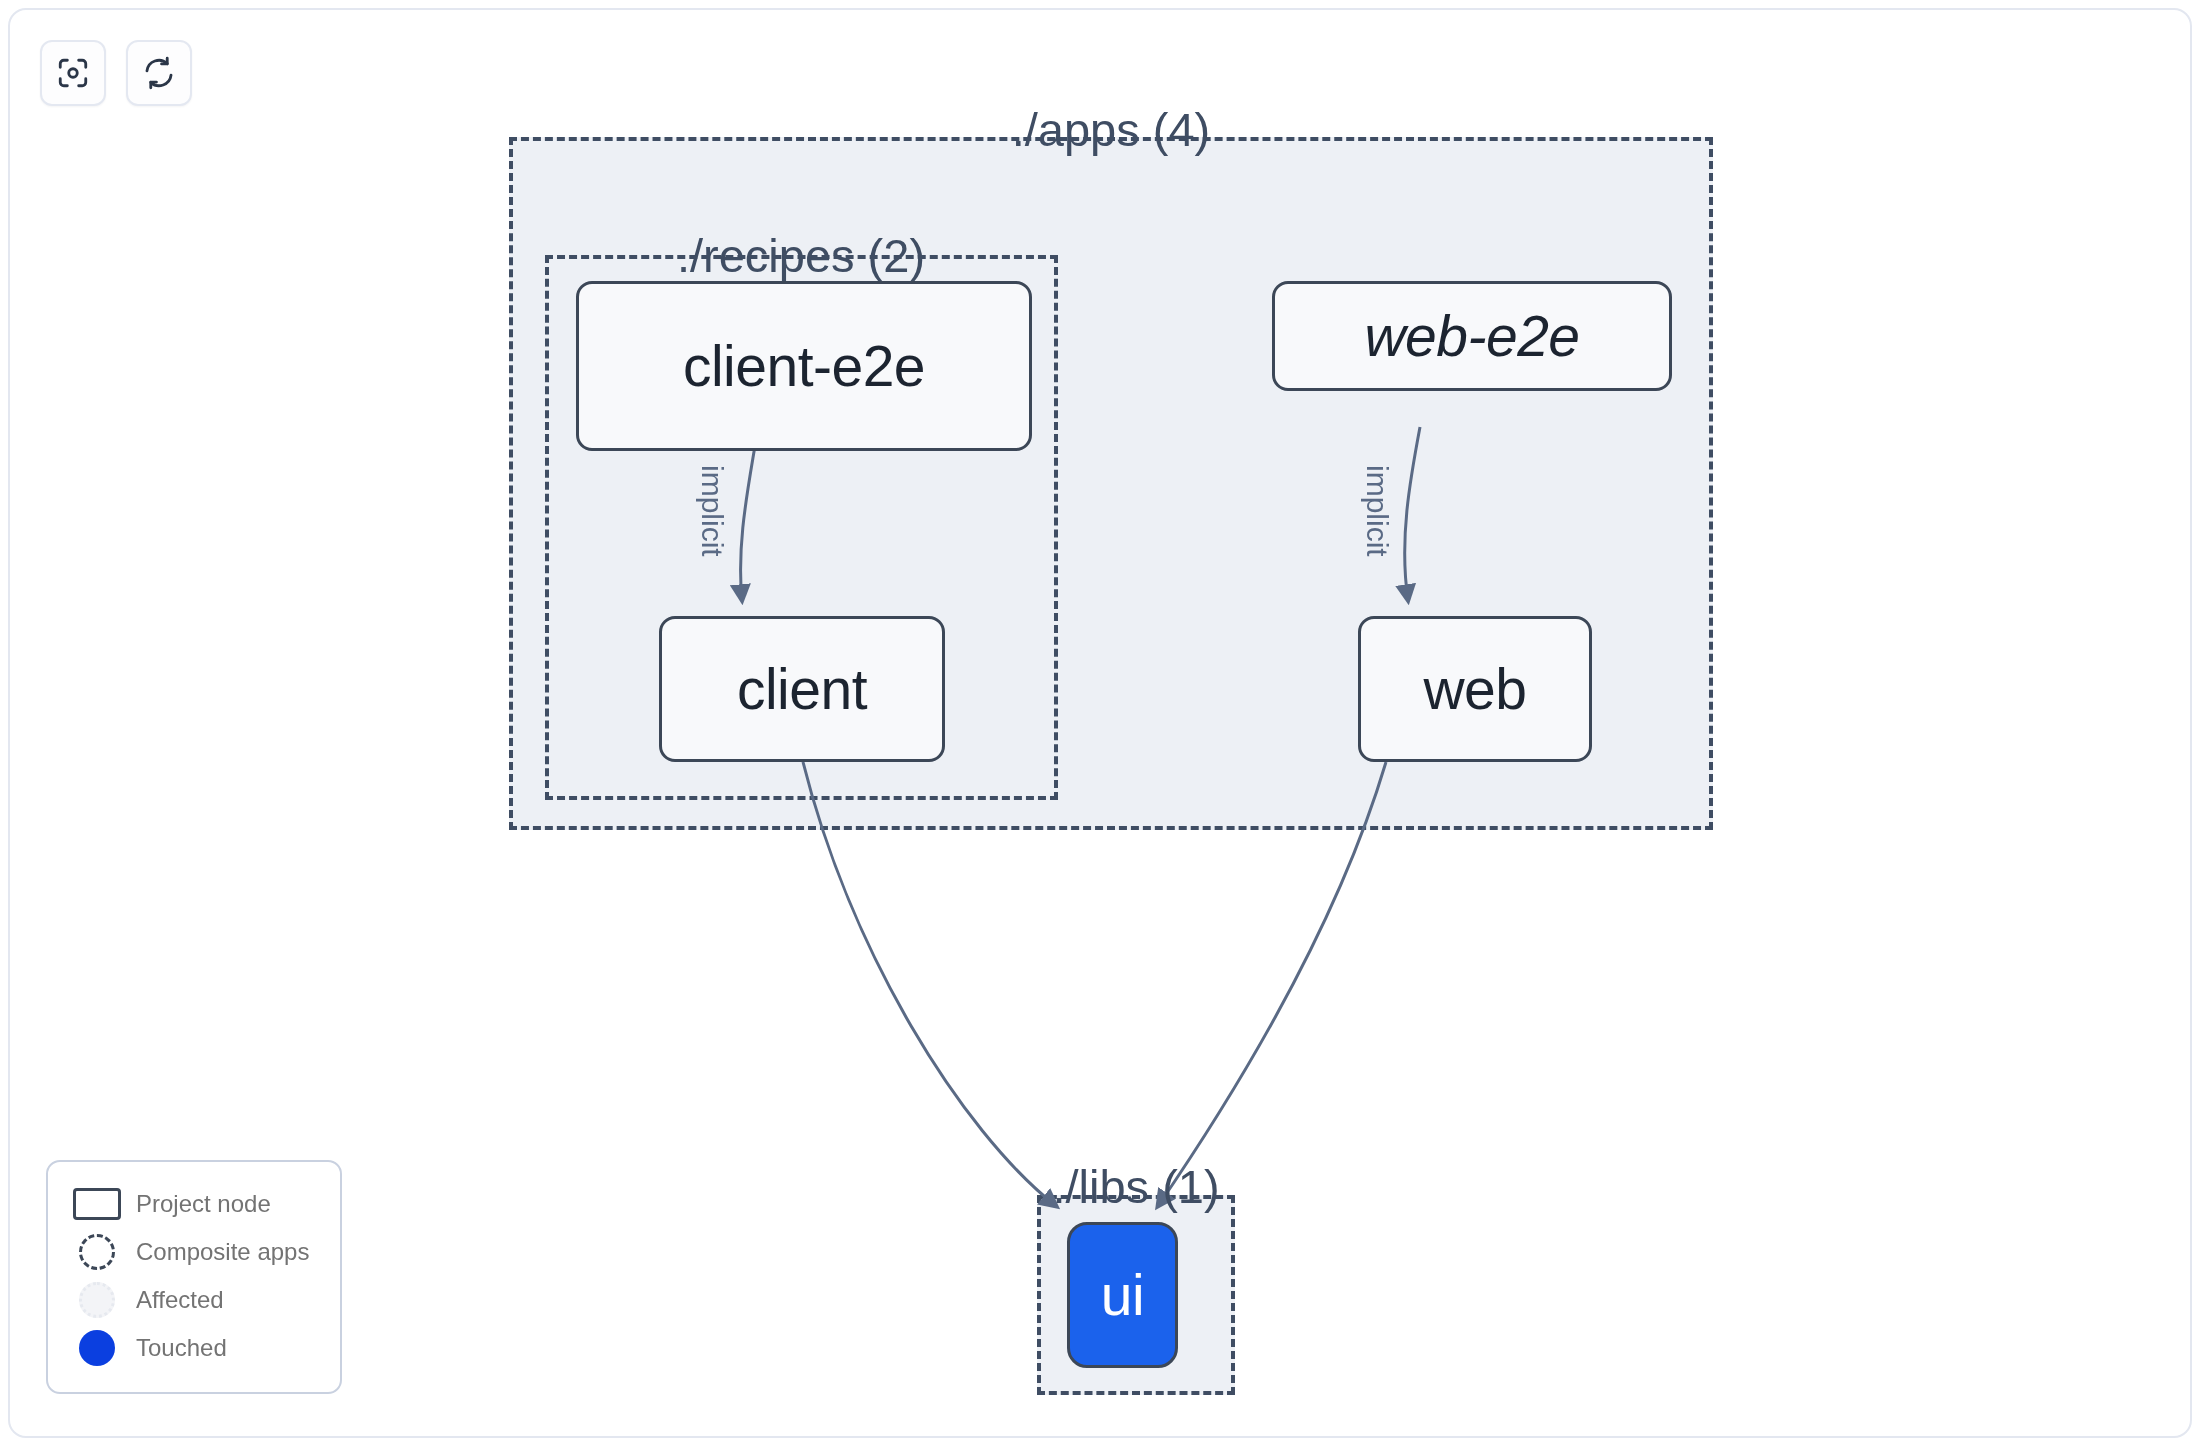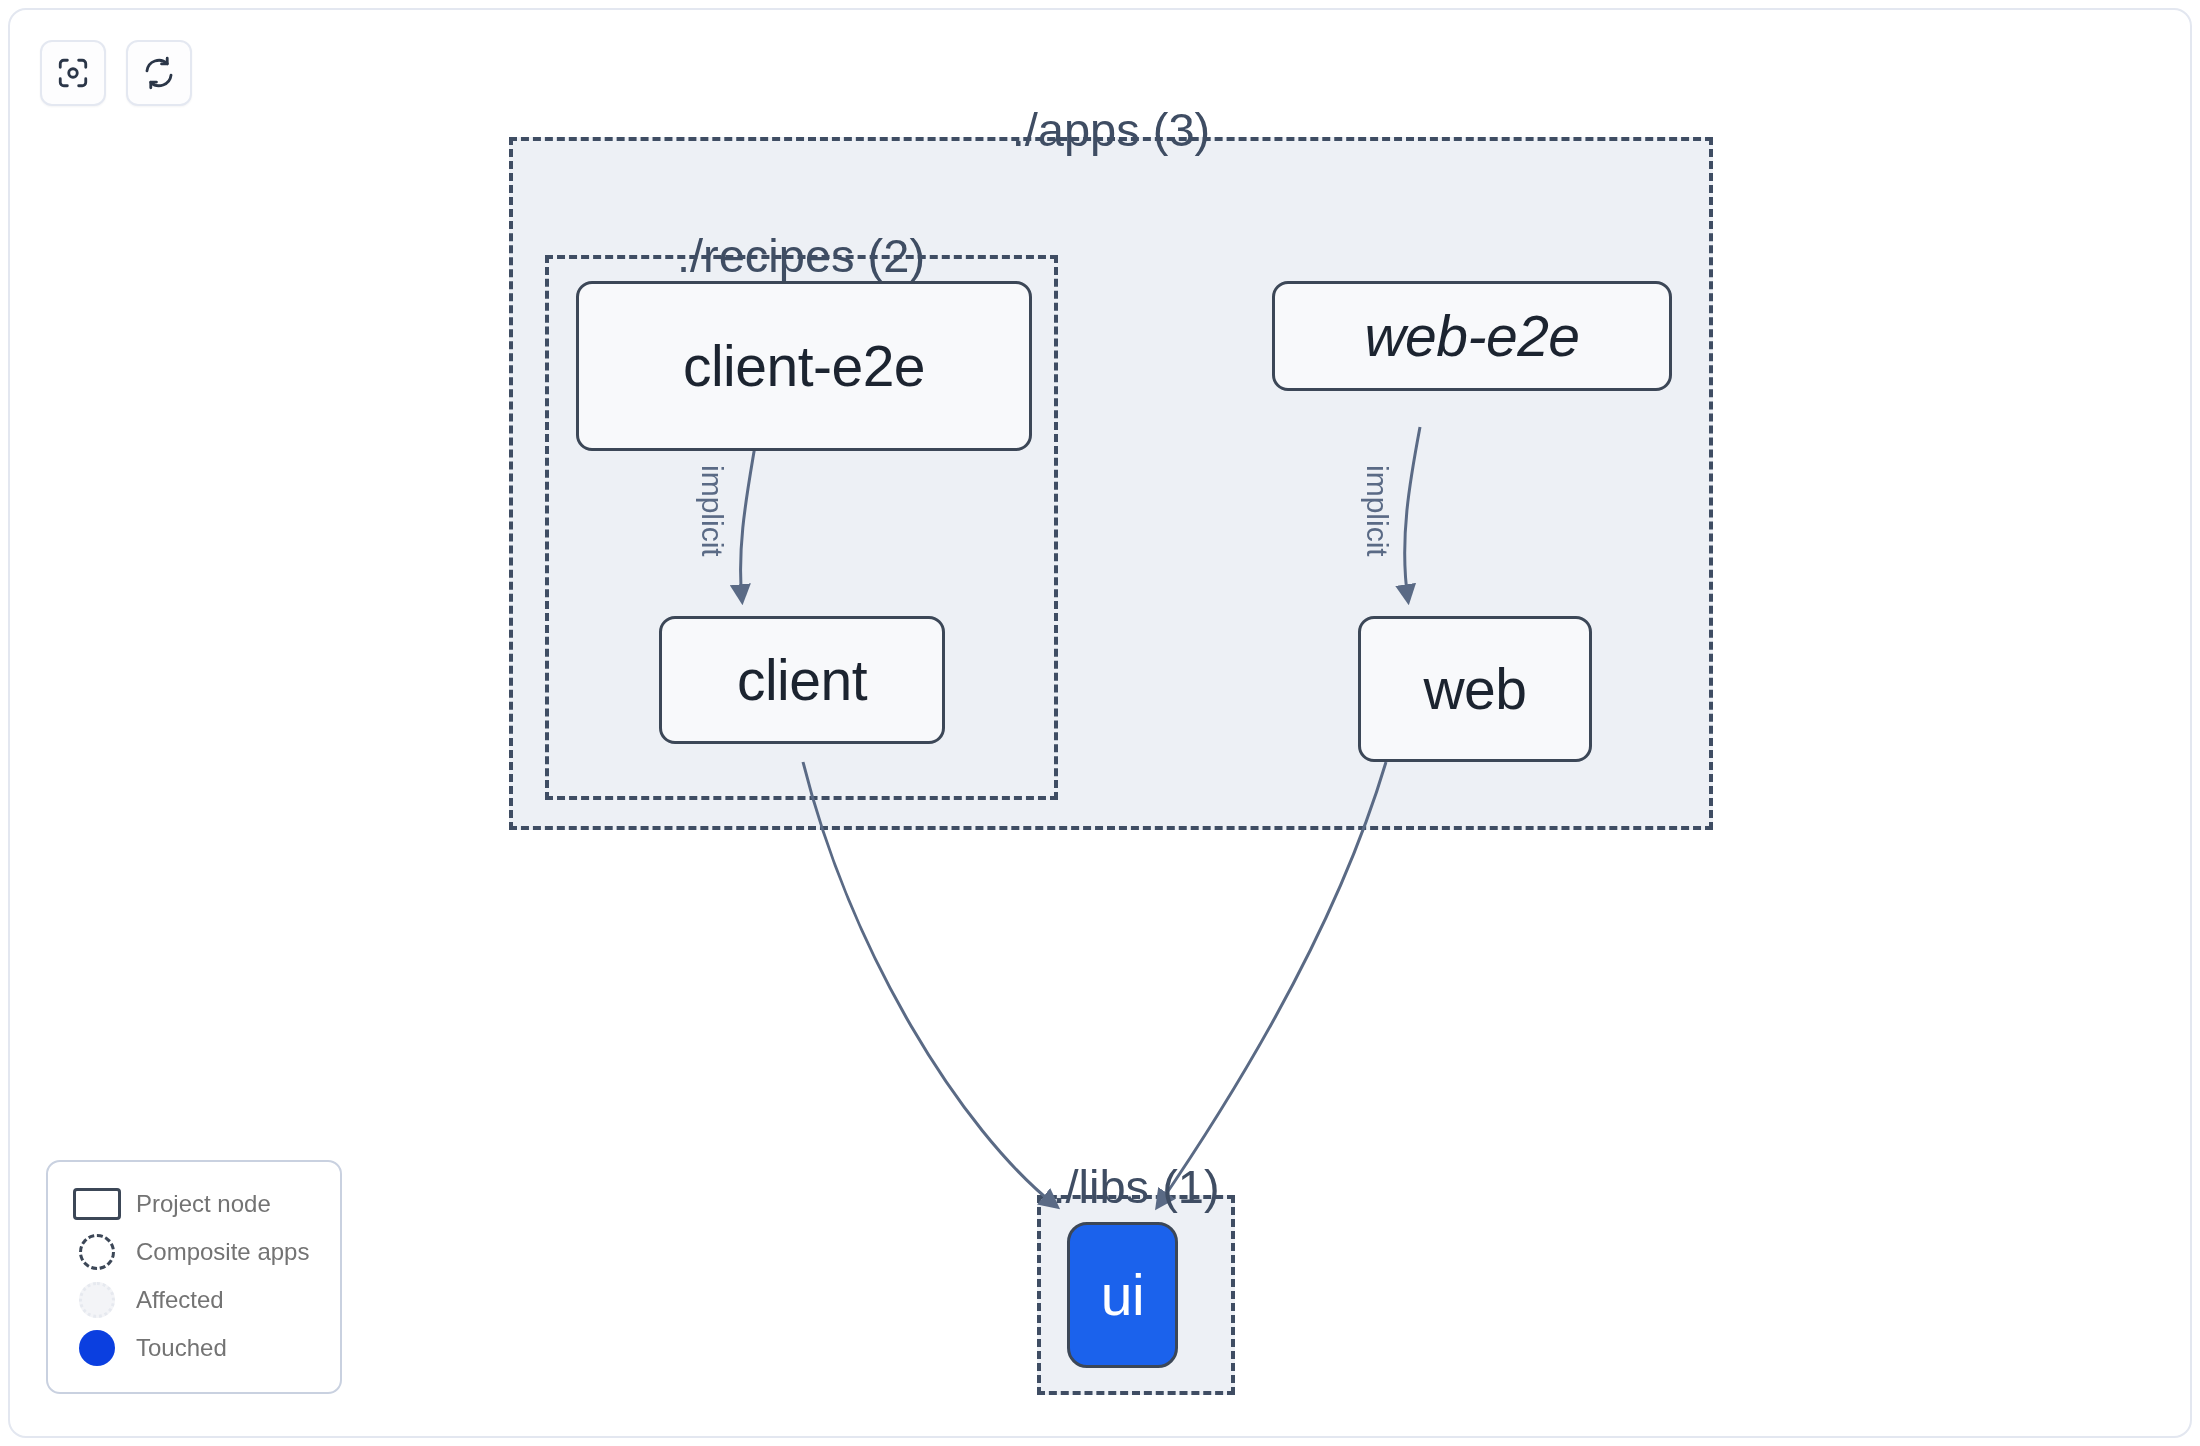--- a/index.html
+++ b/index.html
@@ -186,21 +186,21 @@
           <polyline points="17.8,1.6 17.8,5.6 13.8,5.6"></polyline>
           <polyline points="6.2,22.4 6.2,18.4 10.2,18.4"></polyline>
         </svg>
       </span>
     </div>
   </div>
 
   <div id="graph-layer">
 
     <div class="composite" style="left:499px; top:127px; width:1204px; height:693px;"></div>
-    <div class="composite-label" style="left:1101px; top:96px;">./apps (3)</div>
+    <div class="composite-label" style="left:1101px; top:96px;">./apps (4)</div>
 
     <div class="composite" style="left:535px; top:245px; width:513px; height:545px;"></div>
     <div class="composite-label" style="left:791px; top:222px;">./recipes (2)</div>
 
     <div class="composite" style="left:1027px; top:1185px; width:198px; height:200px;"></div>
     <div class="composite-label" style="left:1126px; top:1153px;">./libs (1)</div>
 
     <svg id="edge-svg" viewBox="0 0 2184 1430" preserveAspectRatio="none">
       <defs>
         <marker id="arrow" viewBox="0 0 12 12" refX="9" refY="6" markerWidth="7" markerHeight="7" orient="auto-start-reverse">
@@ -217,21 +217,21 @@
       <path d="M 1376 752 C 1320 940 1200 1120 1148 1196" fill="none" stroke="#5a6a85" stroke-width="3" marker-end="url(#arrow)"></path>
     </svg>
 
     <div class="edge-label" style="left:717px; top:455px; transform:rotate(-90deg) scaleX(-1) scaleY(-1); transform-origin:left top;">implicit</div>
     <div class="edge-label" style="left:1382px; top:455px; transform:rotate(-90deg) scaleX(-1) scaleY(-1); transform-origin:left top;">implicit</div>
 
     <div class="node" style="left:566px; top:271px; width:456px; height:170px;">
       <span>client-e2e</span>
     </div>
 
-    <div class="node" style="left:649px; top:606px; width:286px; height:128px;">
+    <div class="node" style="left:649px; top:606px; width:286px; height:146px;">
       <span>client</span>
     </div>
 
     <div class="node" style="left:1262px; top:271px; width:400px; height:110px;font-style:italic;">
       <span>web-e2e</span>
     </div>
 
     <div class="node" style="left:1348px; top:606px; width:234px; height:146px;">
       <span>web</span>
     </div>

